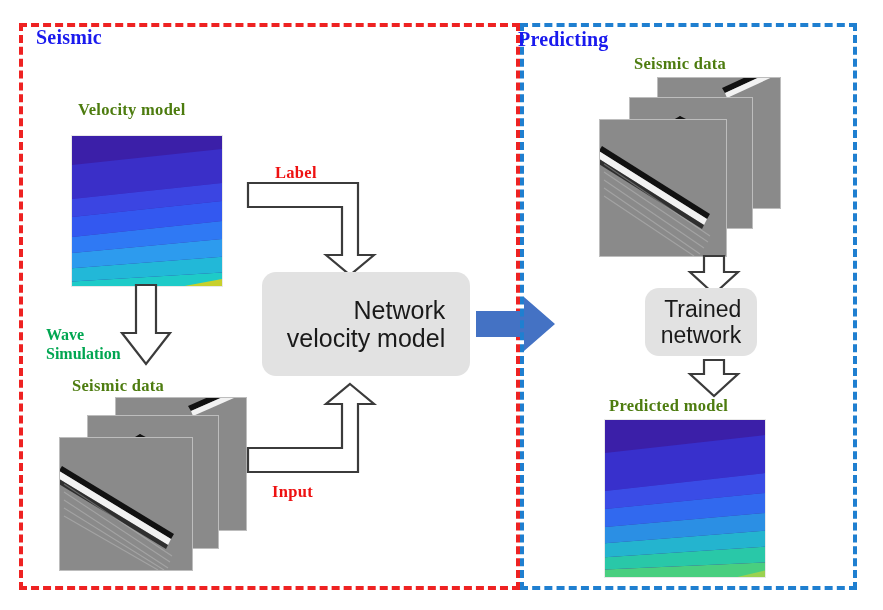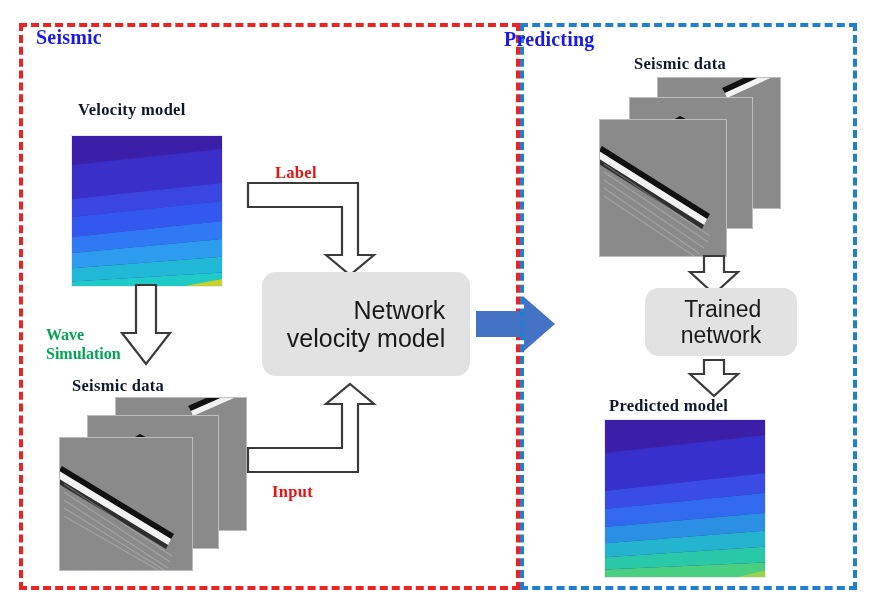--- a/index.html
+++ b/index.html
@@ -15,26 +15,26 @@
   #predicting-panel{
     left:520px; top:23px; width:337px; height:567px;
     border:4px dashed #1f7fd0; box-sizing:border-box;
   }
   .panel-title{
     font-family:"Liberation Serif",serif;
     font-weight:bold; font-size:20px; color:#1a1aee;
     letter-spacing:.2px; white-space:nowrap;
   }
   #training-title{left:36px; top:26px;}
-  #predicting-title{left:504px; top:28px;text-align:center;}
+  #predicting-title{left:518px; top:28px;text-align:center;}
 
   
   .caption{
     font-family:"Liberation Serif",serif;
-    font-weight:bold; font-size:16.5px; color:#0f172a;
+    font-weight:bold; font-size:16.5px; color:#4d7c0f;
     white-space:nowrap; letter-spacing:.3px;
   }
   #velocity-model-caption{left:78px; top:100px;}
   #seismic-caption-train{left:72px; top:376px;}
   #seismic-caption-pred{left:634px; top:54px;}
   #predicted-caption{left:609px; top:396px;}
 
   .wave-label{
     font-family:"Liberation Serif",serif;
     font-weight:bold; font-size:16px; color:#00a651;
@@ -79,21 +79,21 @@
   .netbox{
     background:#e2e2e2;
     border-radius:14px;
     display:flex; align-items:center; justify-content:center;
     text-align:right;
     font-family:"Liberation Sans",sans-serif;
     font-weight:400; color:#1a1a1a;
     line-height:1.13;
   }
   #network-box{left:262px; top:272px; width:208px; height:104px; font-size:25px;}
-  #trained-network-box{left:645px; top:288px; width:152px; height:68px; font-size:23px;}
+  #trained-network-box{left:645px; top:288px; width:112px; height:68px; font-size:23px;}
 
   
   svg{display:block; overflow:visible;}
   .hollow{fill:#ffffff; stroke:#3b3b3b; stroke-width:2.2; stroke-linejoin:miter;}
   .bluearrow{fill:#4472c4;}
 </style>
 </head>
 <body>
 
 <div class="abs" id="training-panel"></div>

